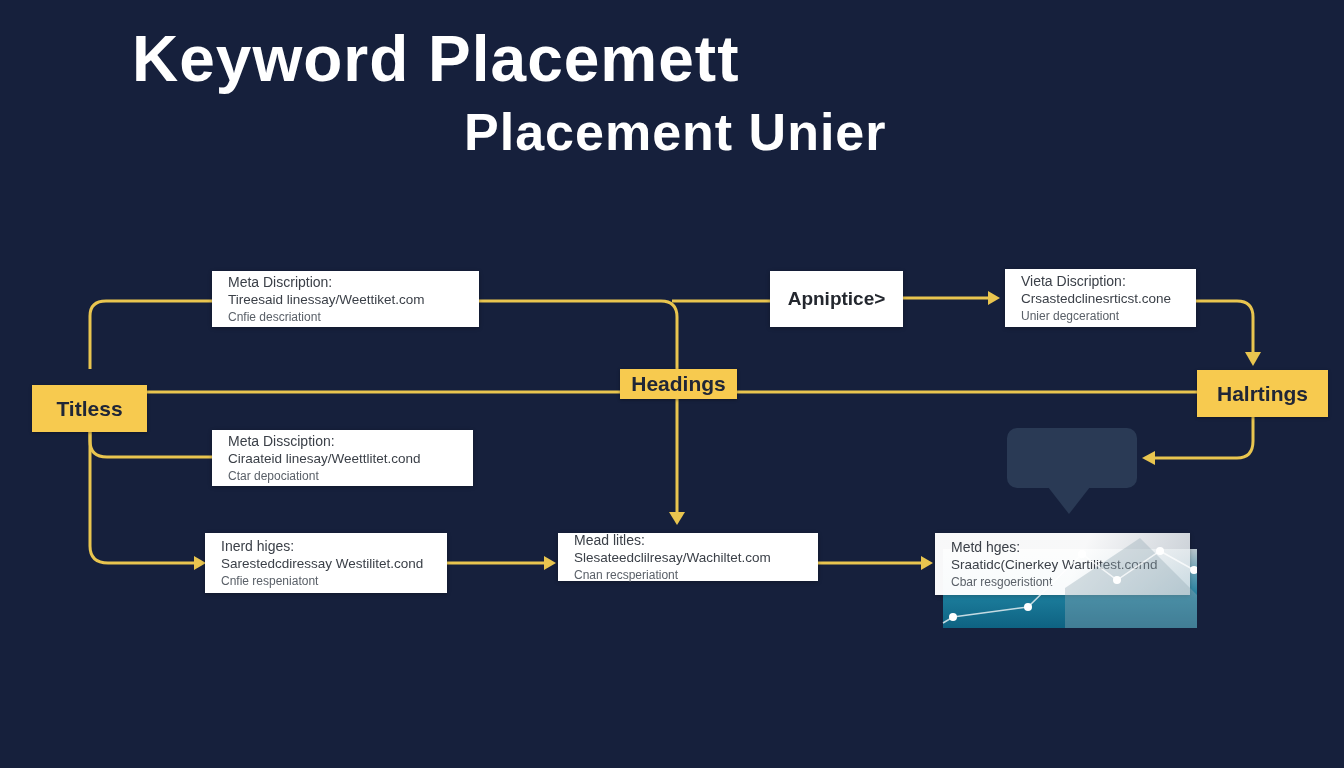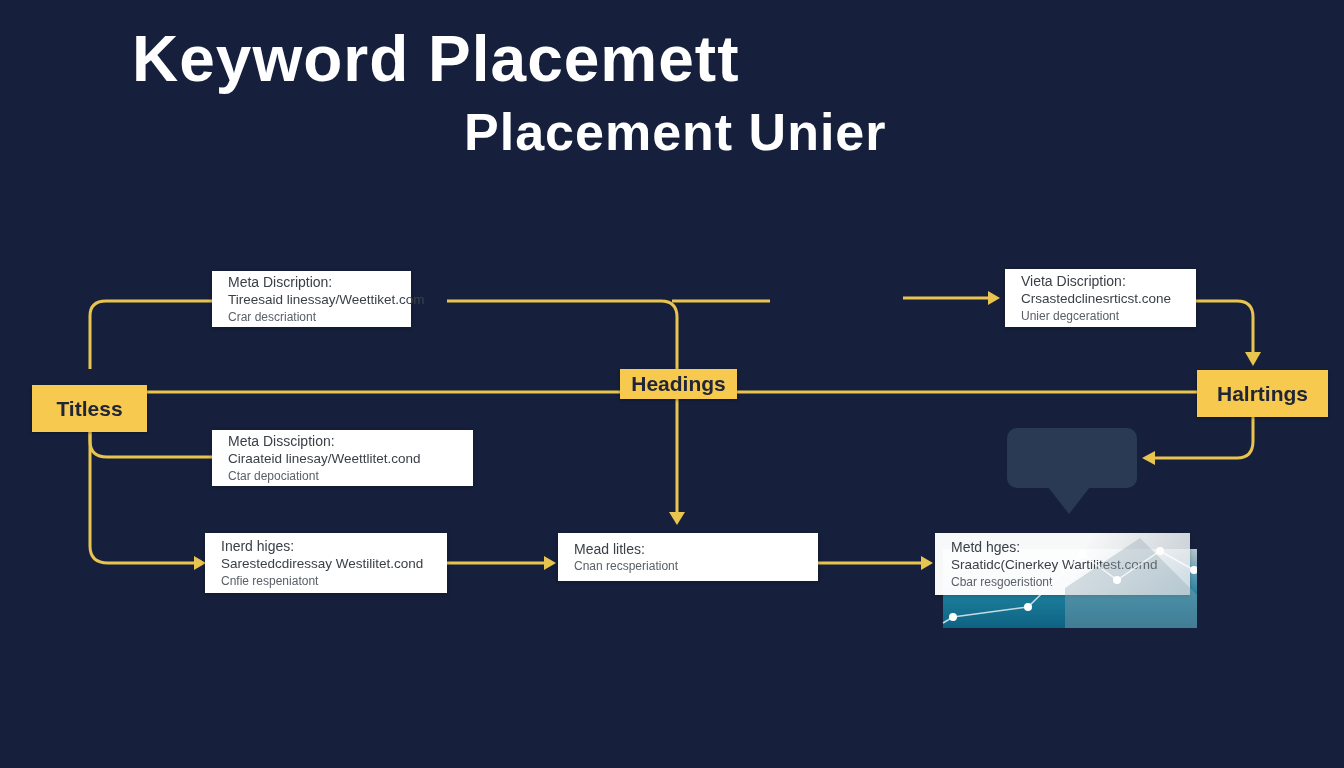--- a/index.html
+++ b/index.html
@@ -34,21 +34,21 @@
 
   .wbox{
     position:absolute;z-index:3;background:var(--panel-white);
     display:flex;flex-direction:column;justify-content:center;
     padding-left:16px;box-sizing:border-box;
     box-shadow:0 1px 4px rgba(0,0,0,0.3);
   }
   .wbox .l1{font-size:14px;line-height:18px;color:var(--panel-text);font-weight:500;white-space:nowrap;}
   .wbox .l2{font-size:13.5px;line-height:18px;color:var(--panel-text);white-space:nowrap;}
   .wbox .l3{font-size:12px;line-height:16px;color:#5a6068;white-space:nowrap;}
-  .wbox-meta-top{left:212px;top:271px;width:199px;height:56px;}
+  .wbox-meta-top{left:212px;top:271px;width:267px;height:56px;}
   .wbox-meta-mid{left:212px;top:430px;width:261px;height:56px;}
   .wbox-intro-tags{left:205px;top:533px;width:242px;height:60px;}
   .wbox-head-titles{left:558px;top:533px;width:260px;height:48px;}
   .wbox-meta-right{left:1005px;top:269px;width:191px;height:58px;}
   .wbox-anchor{
     left:770px;top:271px;width:133px;height:56px;align-items:center;padding-left:0;
   }
   .wbox-anchor .anchor-label{font-size:19px;font-weight:bold;color:#23272e;}
 
   .bubble{
@@ -115,40 +115,44 @@
   <div class="ynode ynode-headings">
     <span>Headings</span>
   </div>
   <div class="ynode ynode-subheadings">
     <span>Halrtings</span>
   </div>
 
   <div class="wbox wbox-meta-top">
     <div class="l1">Meta Discription:</div>
     <div class="l2">Tireesaid linessay/Weettiket.com</div>
-    <div class="l3">Crar descriationt</div>
+    <div class="l3">Cnfie descriationt</div>
   </div>
 
   <div class="wbox wbox-meta-mid">
     <div class="l1">Meta Dissciption:</div>
     <div class="l2">Ciraateid linesay/Weettlitet.cond</div>
     <div class="l3">Ctar depociationt</div>
   </div>
 
   <div class="wbox wbox-intro-tags">
     <div class="l1">Inerd higes:</div>
     <div class="l2">Sarestedcdiressay Westilitet.cond</div>
     <div class="l3">Cnfie respeniatont</div>
   </div>
 
   <div class="wbox wbox-head-titles">
     <div class="l1">Mead litles:</div>
+    <div class="l2">Slesateedclilresay/Wachiltet.com</div>
     <div class="l3">Cnan recsperiationt</div>
   </div>
 
+  <div class="wbox wbox-anchor">
+    <span class="anchor-label">Apniptice&gt;</span>
+  </div>
 
   <div class="wbox wbox-meta-right">
     <div class="l1">Vieta Discription:</div>
     <div class="l2">Crsastedclinesrticst.cone</div>
     <div class="l3">Unier degcerationt</div>
   </div>
 
   <div class="bubble"></div>
 
   <div class="chart-bg"></div>

